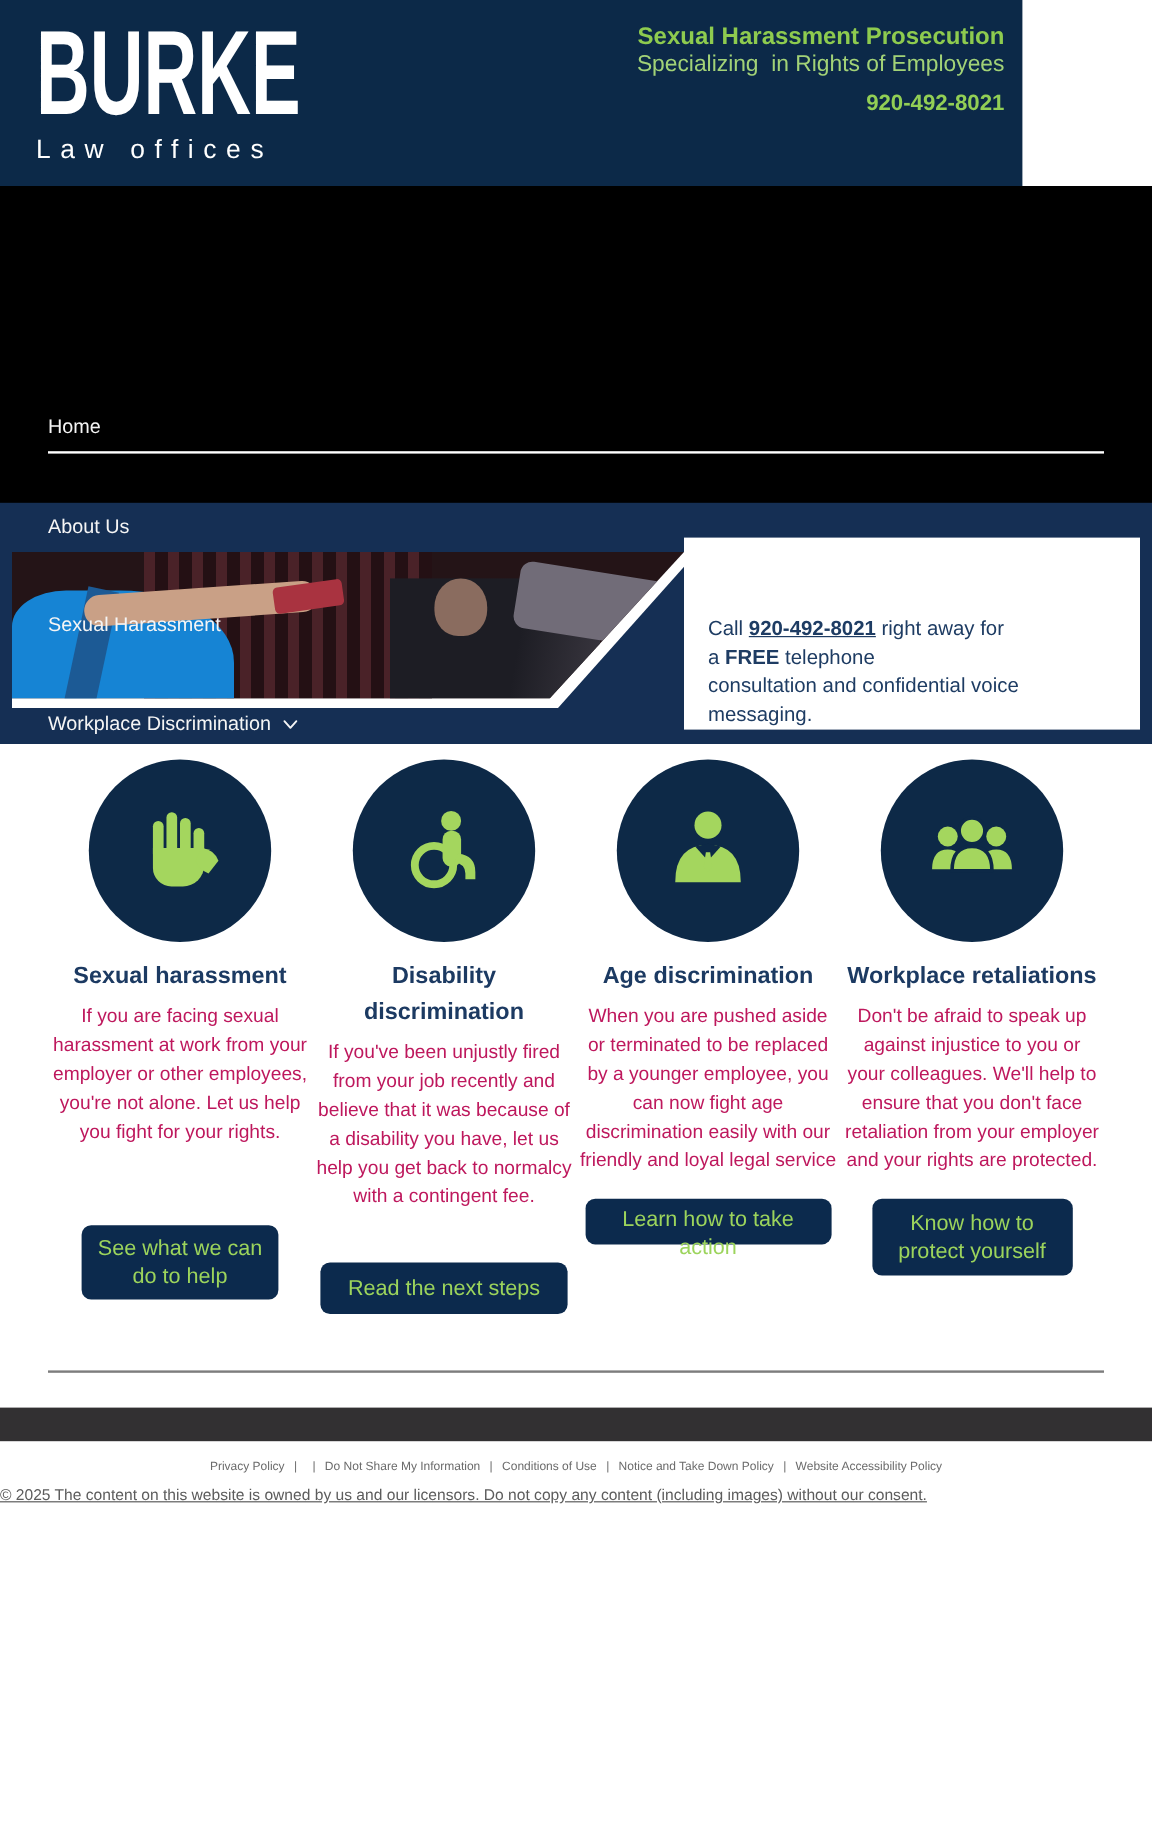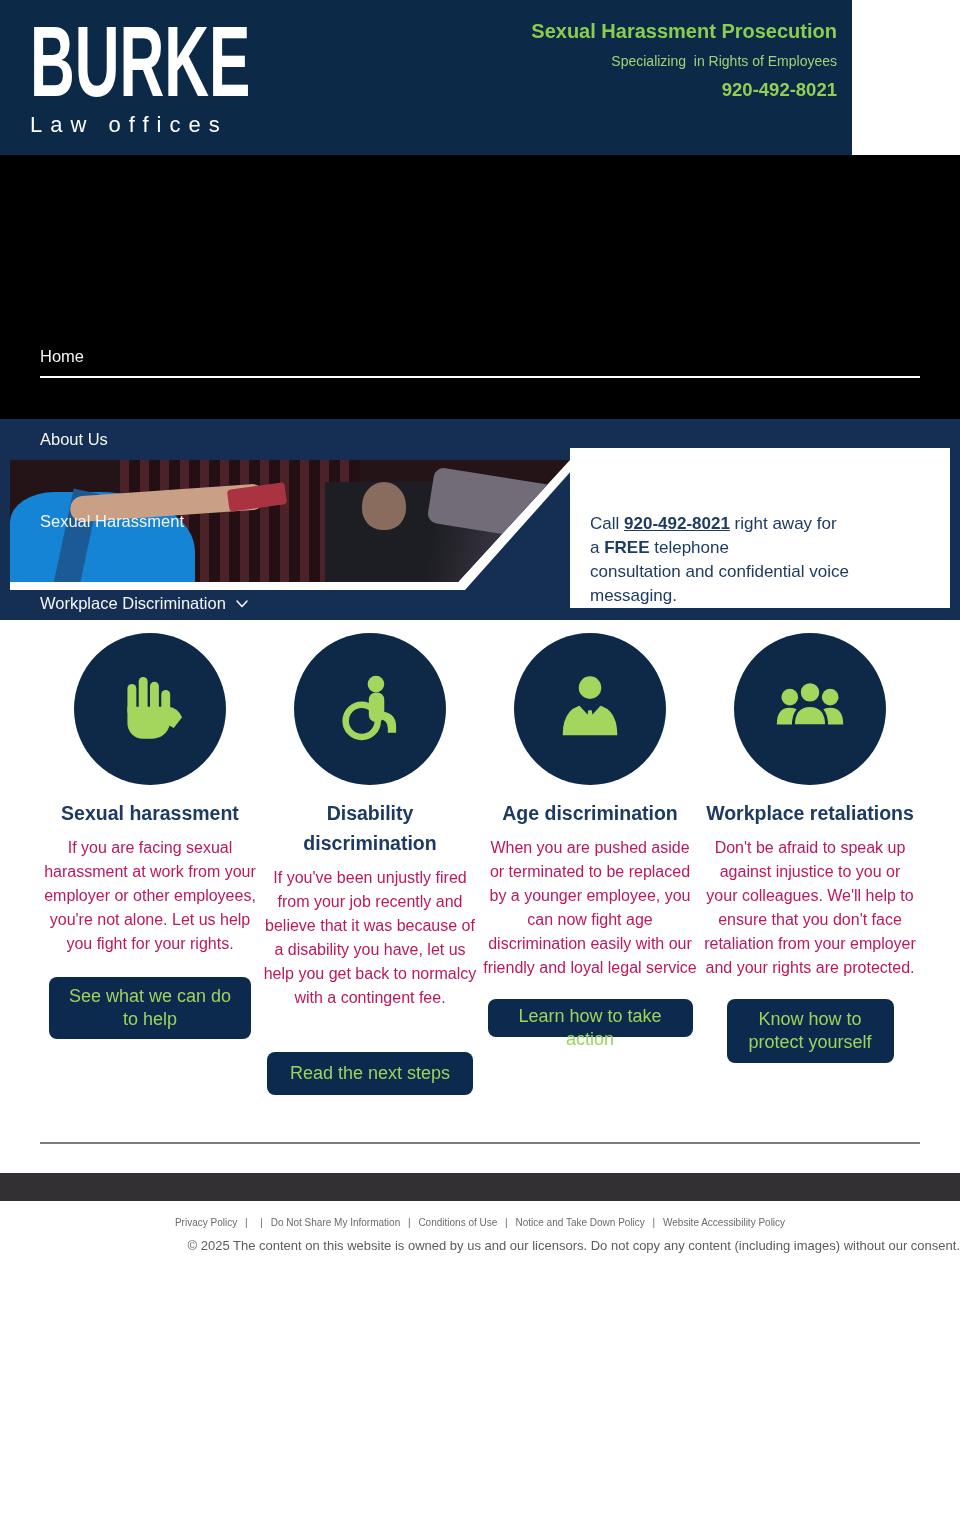--- a/index.html
+++ b/index.html
@@ -7,21 +7,21 @@
         font-family:"Liberation Sans",sans-serif;}
 
   
   .site-header{position:absolute;top:0;left:0;width:852px;height:155px;background:#0c2948;}
   .logo{position:absolute;left:30px;top:16px;color:#fff;}
   .logo-main{font-size:100px;font-weight:700;line-height:90px;letter-spacing:0;
              transform:scaleX(.62);transform-origin:left top;white-space:nowrap;}
   .logo-sub{font-size:22px;font-weight:400;letter-spacing:8px;margin-top:6px;white-space:nowrap;}
   .hdr-right{position:absolute;right:15px;top:20px;text-align:right;}
   .hdr-title{font-size:20px;font-weight:700;color:#8ecb4f;}
-  .hdr-sub{font-size:14px;color:#a2d277;margin-top:10px;white-space:pre;}
+  .hdr-sub{font-size:19px;color:#a2d277;white-space:pre;}
   .hdr-phone{font-size:18.5px;font-weight:700;color:#92cf55;margin-top:10px;}
 
   
   .hero{position:absolute;top:155px;left:0;width:960px;height:465px;background:#152f54;}
   .photo-wrap{position:absolute;left:10px;bottom:30px;width:575px;height:130px;background:#fff;
               clip-path:polygon(0 0,571px 0,455px 100%,0 100%);}
   .photo{position:absolute;left:0;top:0;width:575px;height:130px;background:#241417;
          clip-path:polygon(0 0,560px 0,448px 122px,0 122px);}
   .books{position:absolute;left:110px;top:0;width:240px;height:100%;
          background:repeating-linear-gradient(90deg,#4a2228 0 9px,#241014 9px 20px);}
@@ -56,31 +56,31 @@
   
   .services{position:absolute;top:620px;left:0;width:960px;background:#fff;}
   .cards{display:flex;padding:13px 40px 0;}
   .card{width:220px;text-align:center;box-sizing:border-box;}
   .circle{width:152px;height:152px;border-radius:50%;background:#0d2947;margin:0 auto;
           display:flex;align-items:center;justify-content:center;}
   .card h3{margin:13px 4px 8px;font-size:19.5px;line-height:30px;color:#1c3a62;font-weight:700;}
   .card p{margin:8px auto;width:216px;font-size:16px;line-height:24px;color:#be185d;}
   .cta{display:block;margin:0 auto;background:#0c2a4d;color:#9cd45c;font-size:18px;
        line-height:23px;border-radius:8px;cursor:pointer;box-sizing:border-box;text-align:center;}
-  .card-0 .cta{width:202px;margin-top:21px;padding:8px 10px;}
+  .card-0 .cta{width:164px;margin-top:65px;padding:8px 10px;}
   .card-1 .cta{width:206px;margin-top:42px;padding:10px 10px;}
   .card-2 .cta{width:205px;margin-top:19px;height:38px;padding:6px 20px 0;overflow:visible;}
   .card-3 .cta{width:167px;margin-top:19px;padding:9px 6px;}
 
   .divider{margin:47px 40px 0;border-top:2px solid #7d7d7d;height:0;}
   .dark-bar{margin-top:29px;width:960px;height:28px;background:#323032;}
   .footer-links{margin-top:16px;text-align:center;font-size:10px;color:#6b6b6b;}
   .footer-links a{color:#6b6b6b;text-decoration:none;cursor:pointer;}
   .fsep{margin:0 5px;}
-  .copyright{margin-top:10px;text-align:right;font-size:13px;color:#5c5c5c;}
+  .copyright{margin-top:10px;text-align:left;font-size:13px;color:#5c5c5c;text-decoration:underline;}
 </style>
 </head>
 <body>
 
 <div class="page">
 
   <header class="site-header">
     <div class="logo">
       <div class="logo-main">BURKE</div>
       <div class="logo-sub">Law offices</div>

